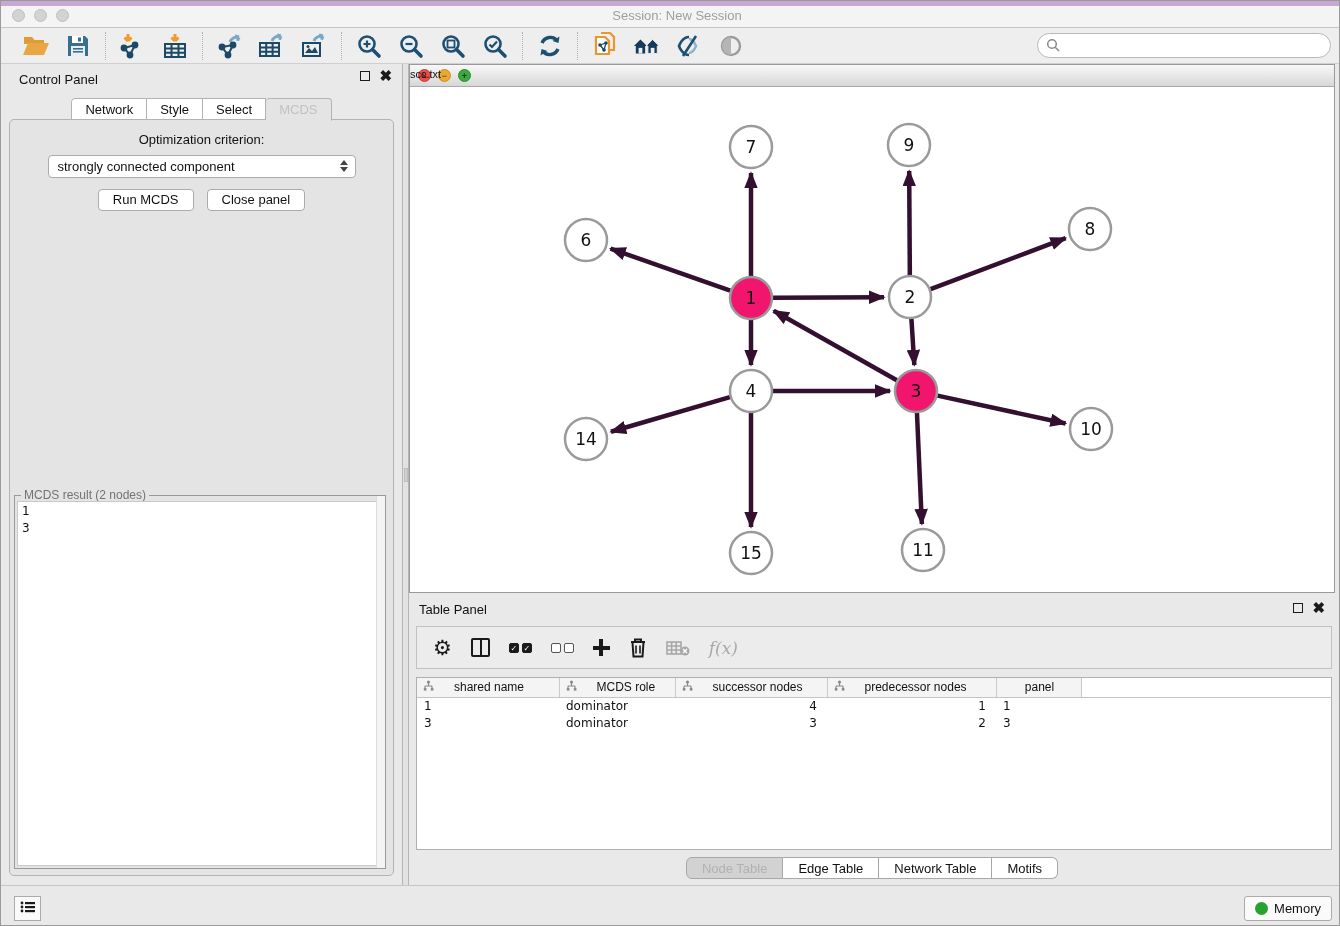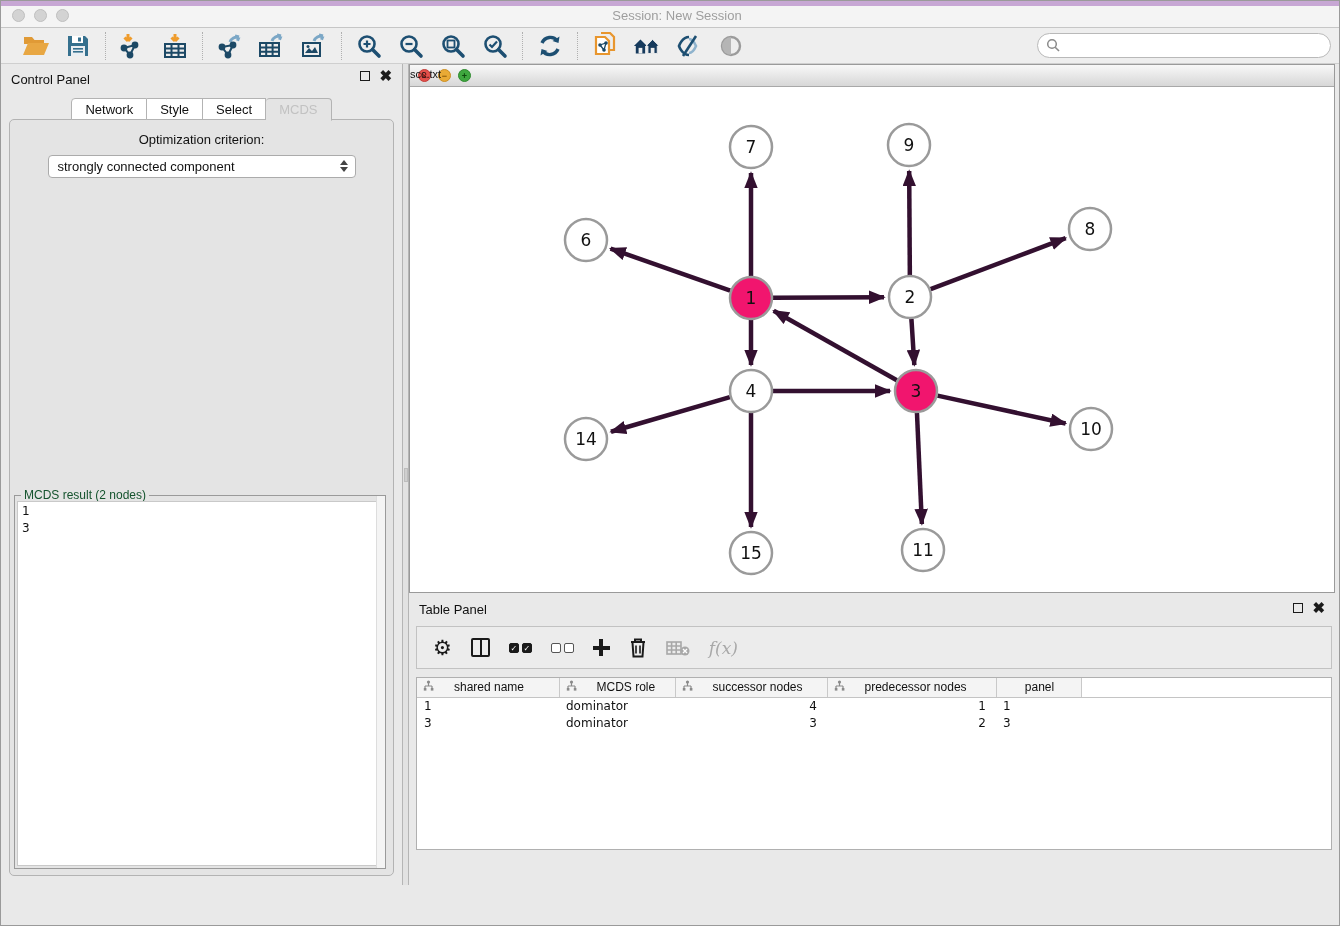--- a/index.html
+++ b/index.html
@@ -17,40 +17,40 @@
   
   .toolbar { position:absolute; top:27px; left:0; right:0; height:36px; background:#eeeeee; border-bottom:1px solid #cfcfcf; display:flex; align-items:center; padding:0 8px; }
   .tb-group { display:flex; align-items:center; gap:14px; padding:0 13px; }
   .tb-sep { width:0; height:28px; border-left:1px dotted #b0b0b0; }
   .tb-ic { width:28px; height:28px; display:flex; align-items:center; justify-content:center; cursor:default; }
   .search-wrap { margin-left:auto; position:relative; width:294px; }
   .search-wrap input { width:294px; height:25px; border:1px solid #b9b9b9; border-radius:13px; background:#fff; padding:0 10px 0 28px; font-size:13px; color:#333; outline:none; }
   .search-glass { position:absolute; left:9px; top:5px; }
 
   
-  .control-panel { position:absolute; left:0; top:63px; width:401px; bottom:40px; }
+  .control-panel { position:absolute; left:0; top:63px; width:401px; bottom:40px;padding-left:8px; }
   .cp-header { position:relative; height:30px; padding:8px 10px 0; font-size:13px; color:#111; }
   .panel-btns { position:absolute; right:10px; top:7px; display:flex; gap:9px; align-items:center; }
   .float-ic { width:10px; height:10px; border:1.6px solid #1a1a1a; background:transparent; display:inline-block; }
   .close-ic { font-size:15px; font-weight:bold; color:#1a1a1a; line-height:10px; }
   .cp-tabs { position:absolute; top:34px; left:0; width:100%; display:flex; justify-content:center; z-index:2; }
   .cp-tab { height:22px; padding:3px 13px; font-size:13px; color:#111; background:#fff; border:1px solid #b3b3b3; border-left-width:0; }
   .cp-tab:first-child { border-left-width:1px; border-top-left-radius:4px; }
   .cp-tab.active { background:#e4e4e4; color:#c2c2c2; border-bottom-color:#e4e4e4; border-top-right-radius:4px; border-top-left-radius:4px; height:23px; }
   .cp-box { position:absolute; left:8px; right:8px; top:55px; bottom:9px; background:#e4e4e4; border:1px solid #b3b3b3; border-radius:5px; }
   .opt-label { margin-top:12px; text-align:center; font-size:13px; color:#111; }
   .dropdown { position:relative; width:308px; height:23px; margin:8px auto 0; background:#fff; border:1px solid #ababab; border-radius:4px; font-size:13px; color:#111; padding:3px 22px 0 9px; }
   .dd-stepper { position:absolute; right:7px; top:4px; display:flex; flex-direction:column; gap:2px; }
   .dd-stepper i { display:block; width:0; height:0; border-left:4px solid transparent; border-right:4px solid transparent; }
   .dd-up { border-bottom:5px solid #444; }
   .dd-down { border-top:5px solid #444; }
   .cp-buttons { display:flex; justify-content:center; gap:13px; margin-top:11px; }
   .btn { height:22px; padding:2px 14px 0; background:#fff; border:1px solid #ababab; border-radius:4px; font-size:13px; color:#111; text-align:center; }
   .mcds-fieldset { position:absolute; left:4px; right:7px; top:375px; bottom:6px; border:1px solid #9a9a9a; background:#e4e4e4; }
-  .mcds-legend { position:absolute; top:-8px; left:6px; background:#e4e4e4; padding:0 3px; font-size:12px; color:#14532d; }
+  .mcds-legend { position:absolute; top:-8px; left:6px; background:#e4e4e4; padding:0 3px; font-size:12px; color:#737373; }
   .mcds-textarea { position:absolute; left:2px; right:2px; top:5px; bottom:2px; background:#fff; border:1px solid #c9c9c9; font-family:"DejaVu Sans", sans-serif; font-size:12px; color:#111; line-height:17px; padding:1px 4px; white-space:pre; }
   .mcds-scroll { position:absolute; top:0; bottom:0; right:0; width:9px; background:#f4f4f4; border-left:1px solid #ddd; }
 
   
   .v-divider { position:absolute; left:401px; top:63px; width:7px; bottom:40px; background:#e2e2e2; border-left:1px solid #b5b5b5; border-right:1px solid #b5b5b5; }
   .v-divider .grip { position:absolute; top:404px; left:1px; width:4px; height:14px; background:#cfcfcf; border:1px solid #bdbdbd; }
 
   
   .net-window { position:absolute; left:408px; top:63px; width:926px; height:529px; border:1px solid #9a9a9a; background:#fff; }
   .net-titlebar { position:relative; height:22px; background:linear-gradient(#f8f8f8,#d7d7d7); border-bottom:1px solid #a8a8a8; }
@@ -285,20 +285,24 @@
       <span class="cp-tab active">MCDS</span>
     </div>
     <div class="cp-box">
       <div class="opt-label">Optimization criterion:</div>
       <div class="dropdown">
         <span>strongly connected component</span>
         <span class="dd-stepper">
             <i class="dd-up"></i>
             <i class="dd-down"></i>
           </span>
+      </div>
+      <div class="cp-buttons">
+        <span class="btn">Run MCDS</span>
+        <span class="btn">Close panel</span>
       </div>
       <div class="mcds-fieldset">
         <span class="mcds-legend">MCDS result (2 nodes)</span>
         <div class="mcds-textarea">1
 3</div>
         <div class="mcds-scroll"></div>
       </div>
     </div>
   </div>
 
@@ -482,16 +486,40 @@
             <td>3</td>
             <td>dominator</td>
             <td>3</td>
             <td>2</td>
             <td>3</td>
             <td></td>
           </tr>
         </tbody>
       </table>
     </div>
+    <div class="tp-tabs">
+      <span class="tp-tab active">Node Table</span>
+      <span class="tp-tab">Edge Table</span>
+      <span class="tp-tab">Network Table</span>
+      <span class="tp-tab">Motifs</span>
+    </div>
   </div>
 
+  <div class="statusbar">
+    <span class="list-btn">
+      <span>
+        <svg width="16" height="14" viewBox="0 0 16 14">
+            <circle cx="2" cy="3" r="1.4" fill="#1a1a1a"></circle>
+            <circle cx="2" cy="7" r="1.4" fill="#1a1a1a"></circle>
+            <circle cx="2" cy="11" r="1.4" fill="#1a1a1a"></circle>
+            <rect x="5" y="2" width="10" height="2.2" fill="#1a1a1a"></rect>
+            <rect x="5" y="6" width="10" height="2.2" fill="#1a1a1a"></rect>
+            <rect x="5" y="10" width="10" height="2.2" fill="#1a1a1a"></rect>
+          </svg>
+      </span>
+    </span>
+    <span class="memory-btn">
+      <span class="mem-dot"></span>
+      <span>Memory</span>
+    </span>
+  </div>
 
 </div>
 
 </body></html>

